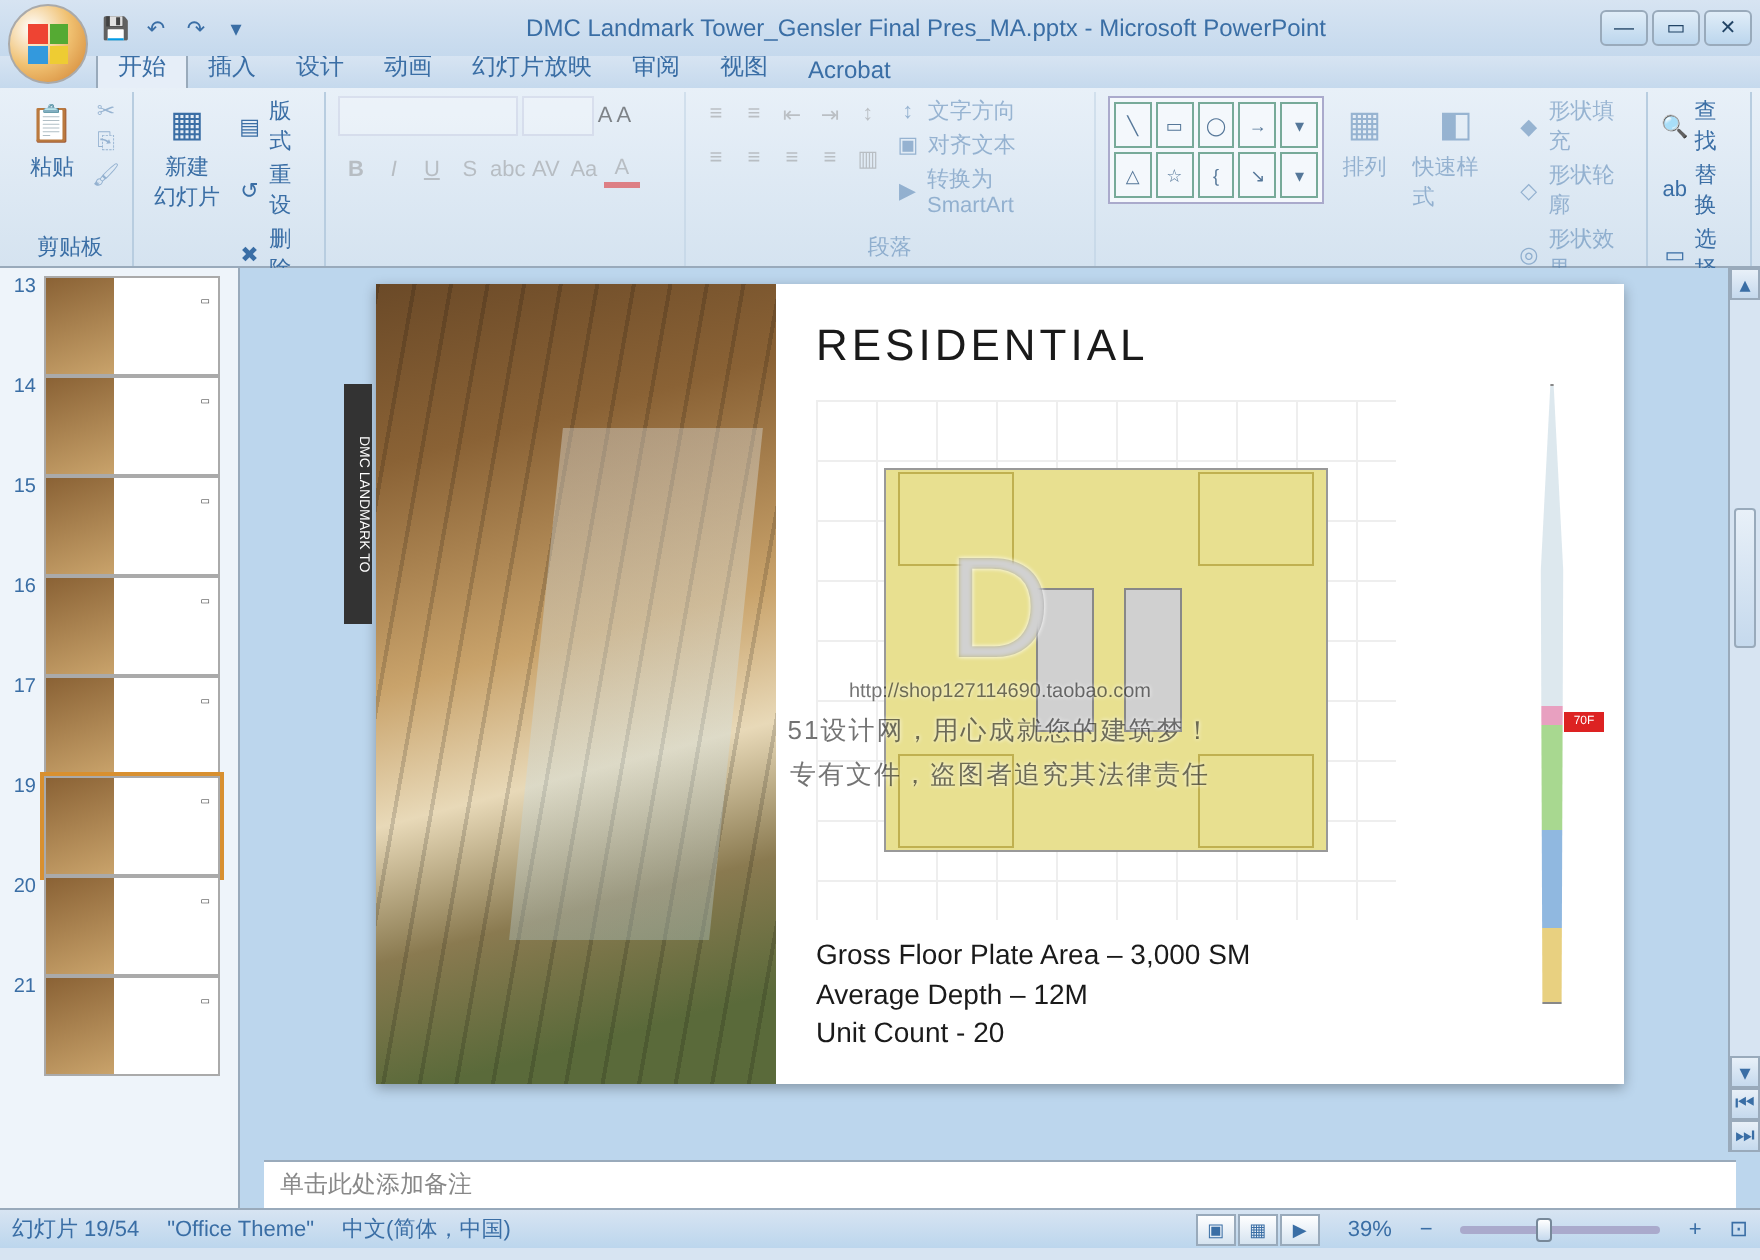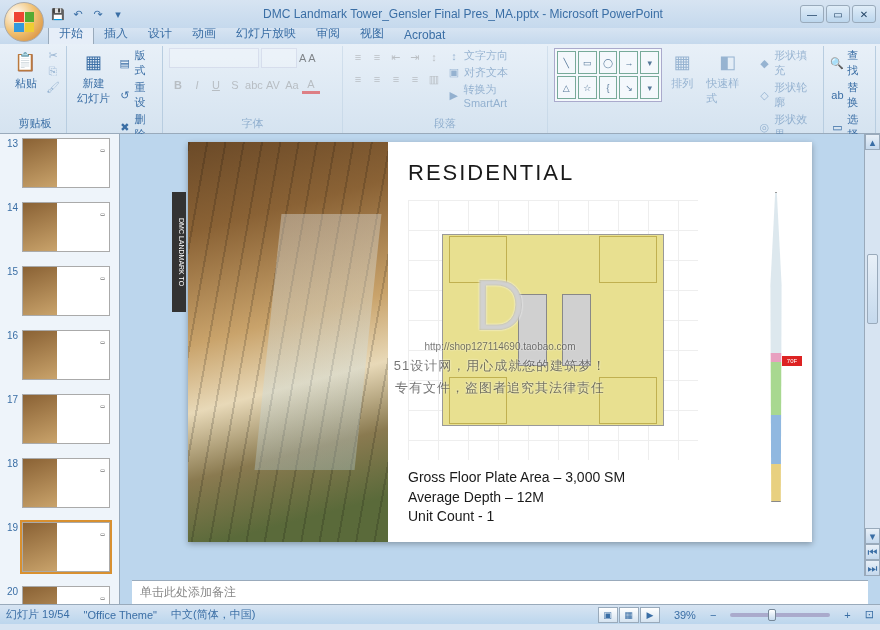--- a/index.html
+++ b/index.html
@@ -36,21 +36,21 @@
 .size-select { width:36px; height:20px; background:#fff; border:1px solid #aac; opacity:0.5;}
 .btn-row { display:flex; gap:1px; }
 .btn-row .b { width:18px; height:18px; display:flex; align-items:center; justify-content:center; color:#888; font-size:11px;}
 .shapes-gallery{width:110px;height:54px;background:#f4f8fc;border:1px solid #aac;display:grid;grid-template:repeat(2,1fr)/repeat(5,1fr);padding:2px;gap:2px;}
 .shapes-gallery div{border:1px solid #7a9;color:#579;font-size:9px;display:flex;align-items:center;justify-content:center;}
 .dimmed { opacity: 0.45; }
 
 
 .main { display: flex; height: 470px; }
 .slide-panel { width: 120px; background: #eef4fa; border-right: 1px solid #9ab; overflow-y: auto; padding: 4px; }
-.thumb-row { display: flex; gap: 4px; margin-bottom: 14px; align-items: flex-start; }
+.thumb-row { display: flex; gap: 4px; margin-bottom: 0; align-items: flex-start; }
 .thumb-num { width: 14px; font-size: 10px; color: #3a6ea5; text-align: right; }
 .thumb { width: 88px; height: 50px; background: #fff; border: 1px solid #aaa; position: relative; overflow:hidden;}
 .thumb.selected { outline: 2px solid #d89030; }
 .thumb .tl{position:absolute;left:0;top:0;width:40%;height:100%;background:linear-gradient(160deg,#8a6235,#c9a36b);}
 .thumb .tr{position:absolute;right:4px;top:8px;font-size:5px;color:#333;}
 
 .editor { flex: 1; background: #bcd6ed; display: flex; flex-direction: column; position: relative; }
 .slide-stage { flex: 1; display: flex; align-items: flex-start; justify-content: center; padding: 8px 12px 0; }
 .slide { width: 624px; height: 400px; background: #fff; box-shadow: 0 2px 6px rgba(0,0,0,0.3); display: flex; position: relative; }
 .slide-left { width: 200px; height: 100%; background: linear-gradient(165deg, #6b4a28 0%, #8a6235 20%, #c9a36b 45%, #e8d9b8 60%, #8a7a50 75%, #5a6a3a 90%); position: relative; overflow: hidden; }
@@ -188,21 +188,20 @@
         <div class="b">
             <u>U</u>
           </div>
         <div class="b">S</div>
         <div class="b">abc</div>
         <div class="b">AV</div>
         <div class="b">Aa</div>
         <div class="b" style="border-bottom:3px solid #d00;">A</div>
       </div>
     </div>
-    <div class="group-label">字体</div>
   </div>
 
   <div class="group dimmed">
     <div class="group-body">
       <div style="display:flex;flex-direction:column;gap:4px;">
         <div class="btn-row">
           <div class="b">≡</div>
           <div class="b">≡</div>
           <div class="b">⇤</div>
           <div class="b">⇥</div>
@@ -320,27 +319,20 @@
       </div>
       <div class="thumb-row">
         <div class="thumb-num">16</div>
         <div class="thumb">
           <div class="tl"></div>
           <div class="tr">▭</div>
         </div>
       </div>
       <div class="thumb-row">
         <div class="thumb-num">17</div>
-        <div class="thumb">
-          <div class="tl"></div>
-          <div class="tr">▭</div>
-        </div>
-      </div>
-      <div class="thumb-row">
-        <div class="thumb-num">18</div>
         <div class="thumb">
           <div class="tl"></div>
           <div class="tr">▭</div>
         </div>
       </div>
       <div class="thumb-row">
         <div class="thumb-num">19</div>
         <div class="thumb selected">
           <div class="tl"></div>
           <div class="tr">▭</div>
@@ -374,21 +366,21 @@
             <div class="core c1"></div>
               <div class="core c2"></div>
             <div class="room" style="left:14%;top:14%;width:20%;height:18%;"></div>
             <div class="room" style="left:66%;top:14%;width:20%;height:18%;"></div>
             <div class="room" style="left:14%;top:68%;width:20%;height:18%;"></div>
             <div class="room" style="left:66%;top:68%;width:20%;height:18%;"></div>
           </div>
           <div class="slide-stats">
             <div>Gross Floor Plate Area – 3,000 SM</div>
             <div>Average Depth – 12M</div>
-            <div>Unit Count - 1</div>
+            <div>Unit Count - 20</div>
           </div>
           <div class="elevation">
             <div class="tower"></div>
             <div class="marker">70F</div>
           </div>
         </div>
         <div class="watermark">
           <div class="logo-d">D</div>
           <div class="url">http://shop127114690.taobao.com</div>
           <div>51设计网，用心成就您的建筑梦！</div>

